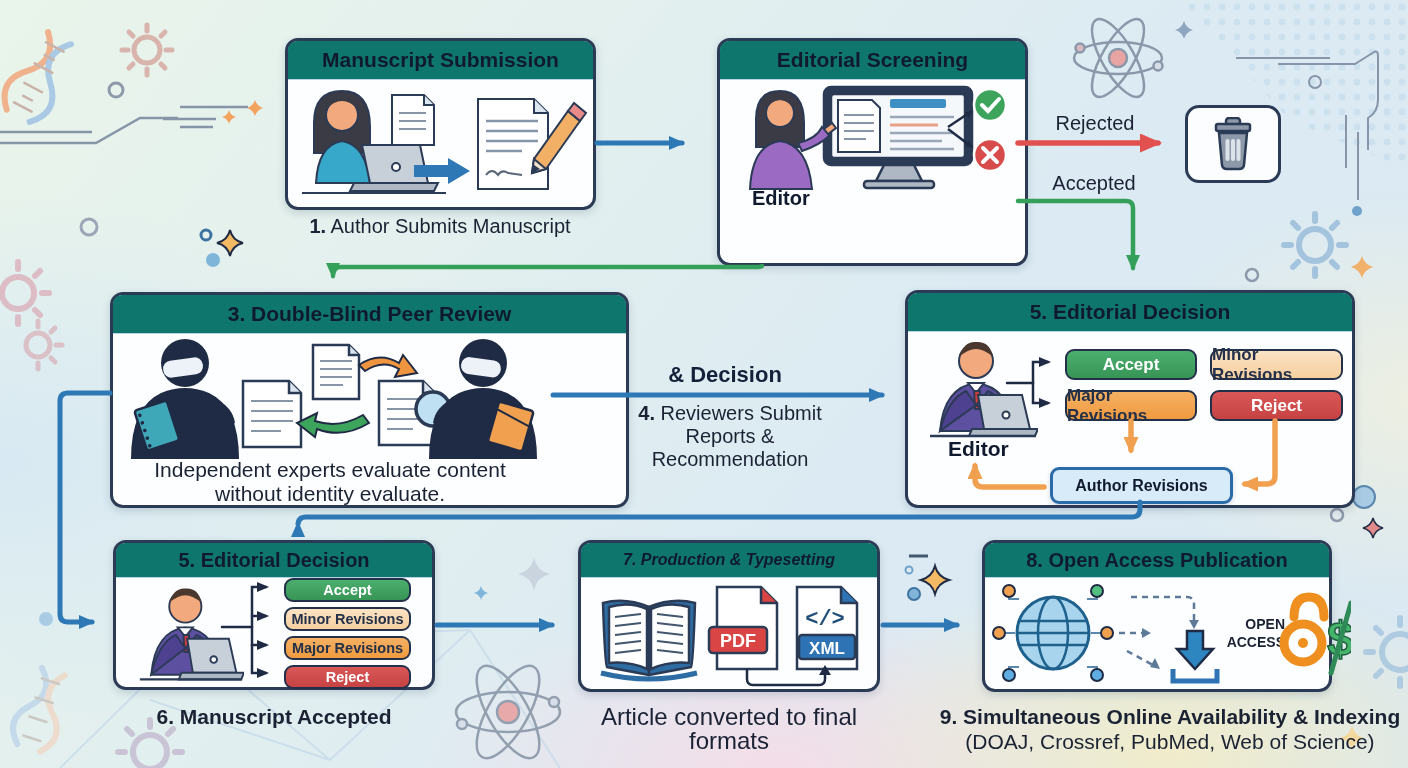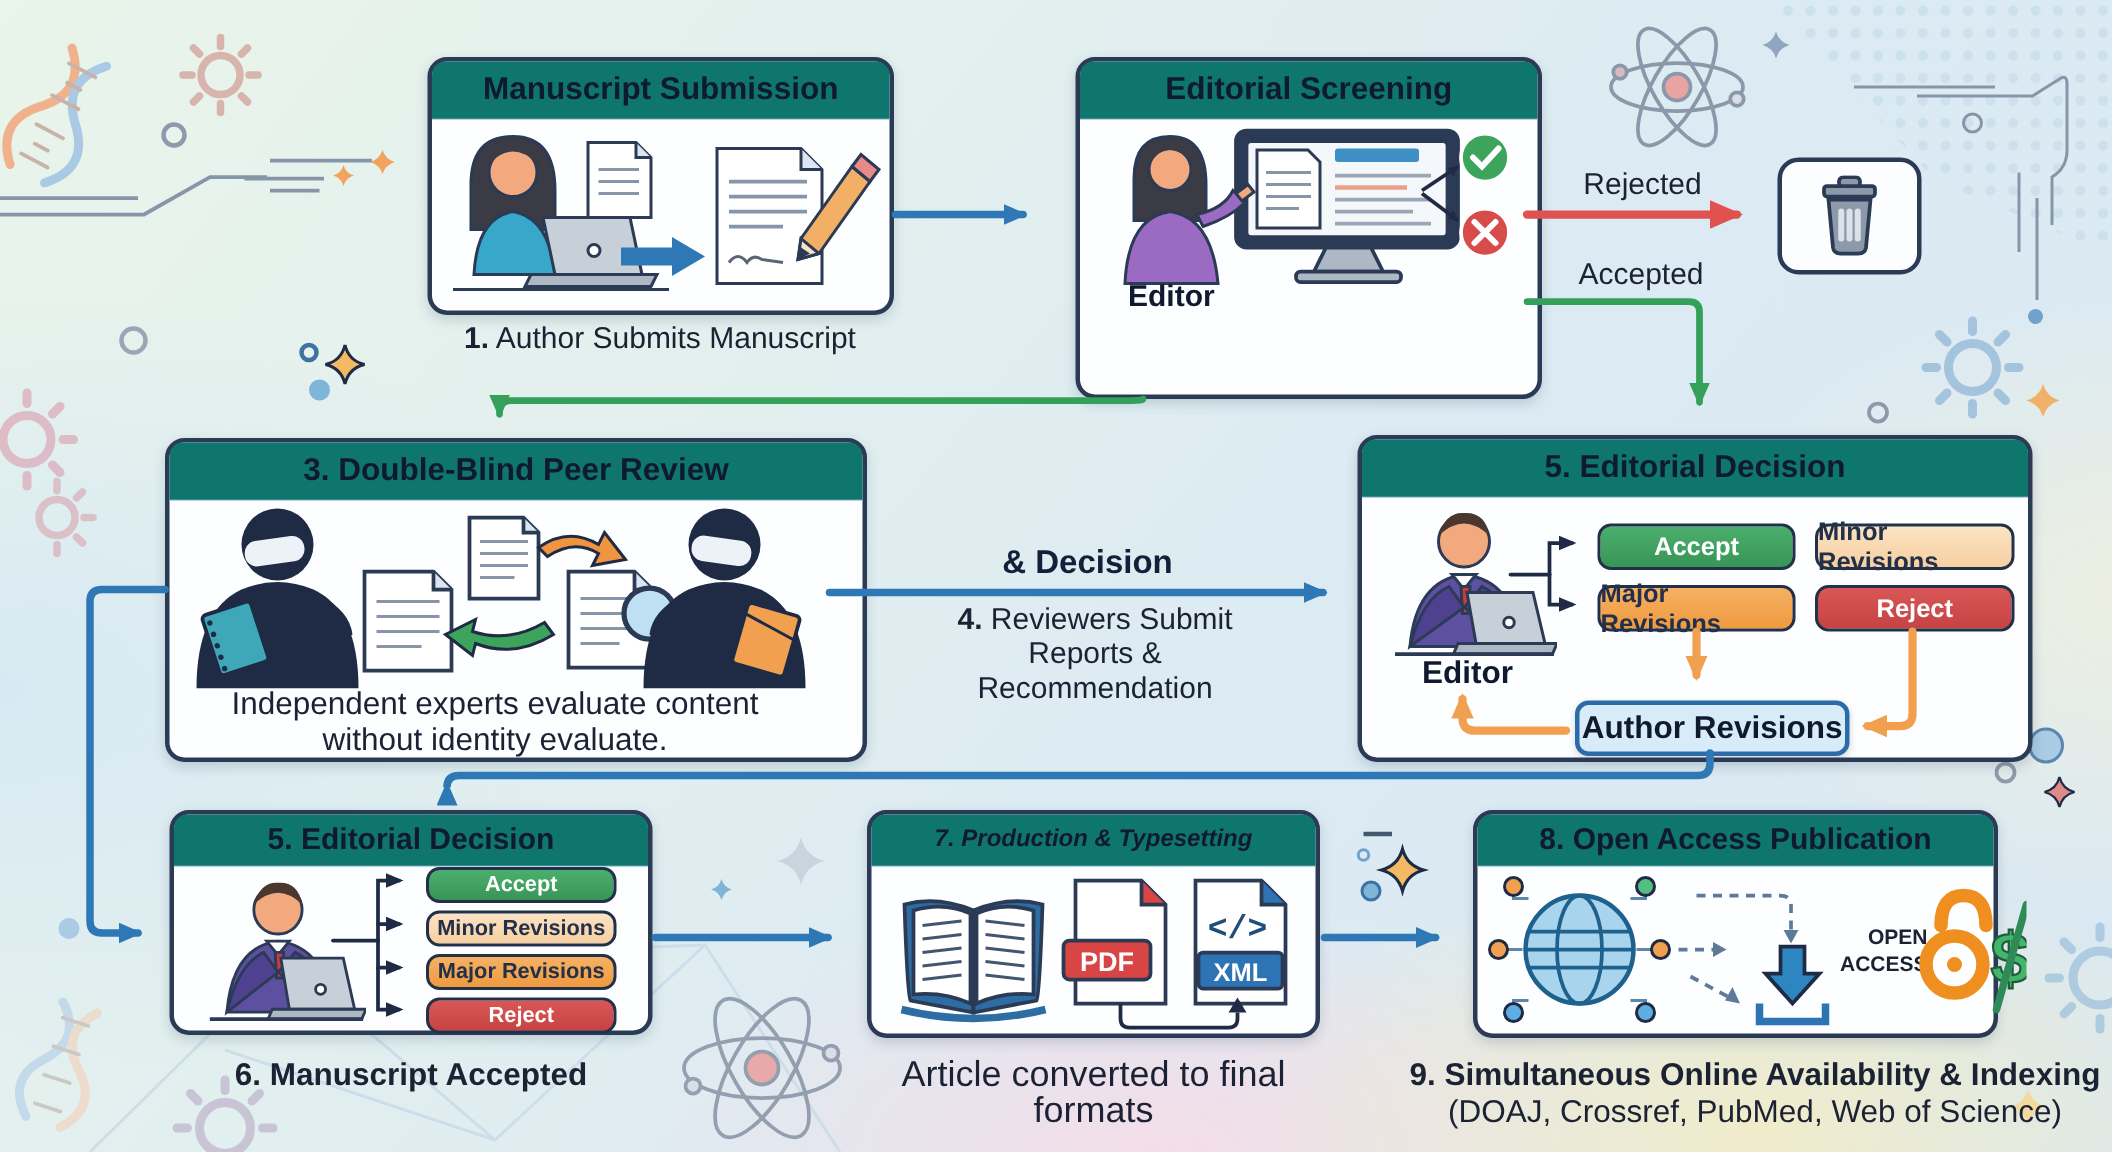--- a/index.html
+++ b/index.html
@@ -23,21 +23,21 @@
   .pill{position:absolute;border:2px solid #22304A;border-radius:9px;display:flex;align-items:center;
     justify-content:center;font-weight:bold;box-sizing:border-box;}
   .pill.green{background:linear-gradient(#4CAF6E,#379556);color:#fff;}
   .pill.peach{background:linear-gradient(#FBE3C4,#F6CFA0);color:#22304A;}
   .pill.orange{background:linear-gradient(#F6B163,#EF9A3F);color:#22304A;}
   .pill.red{background:linear-gradient(#D95757,#C74343);color:#fff;}
   .illus{position:absolute;}
   .editor-lbl{position:absolute;font-weight:bold;color:#101A2E;z-index:4;}
   .ar-box{position:absolute;background:#D8EBF9;border:3px solid #2B6CA8;border-radius:9px;
     display:flex;align-items:center;justify-content:center;font-weight:bold;color:#101A2E;
-    font-size:21px;z-index:5;box-sizing:border-box;box-shadow:0 2px 5px rgba(40,60,90,.2);}
+    font-size:16px;z-index:5;box-sizing:border-box;box-shadow:0 2px 5px rgba(40,60,90,.2);}
   .trash-box{position:absolute;z-index:3;background:#FBFDFE;border:3px solid #2B3A55;border-radius:14px;
     display:flex;align-items:center;justify-content:center;box-sizing:border-box;}
   .center-head{position:absolute;z-index:4;text-align:center;font-weight:bold;color:#13203A;
     font-size:22px;line-height:27px;}
   .center-sub{position:absolute;z-index:4;text-align:center;color:#1A2233;font-size:20px;line-height:23px;}
 </style>
 </head>
 <body>
 
 <div id="stage">
@@ -324,21 +324,21 @@
         <path d="M10,16 H38 L35,48 Q34.5,52 30,52 H18 Q13.5,52 13,48 Z" fill="#8D99A8"></path>
         <g fill="#DCE2EA" stroke="none">
           <rect x="16.5" y="22" width="4" height="22" rx="2"></rect>
           <rect x="22" y="22" width="4" height="22" rx="2"></rect>
           <rect x="27.5" y="22" width="4" height="22" rx="2"></rect>
         </g>
       </g>
     </svg>
   </div>
 
-  <div class="fbox" style="left:110px;top:292px;width:468px;height:216px;">
+  <div class="fbox" style="left:110px;top:292px;width:519px;height:216px;">
     <div class="hdr" style="height:38px;font-size:21px;">3. Double-Blind Peer Review</div>
     <svg class="illus" style="left:4px;top:42px;" width="430" height="122" viewBox="0 0 430 122">
 
       <g>
         <circle cx="68" cy="26" r="24" fill="#1F2B45"></circle>
         <path d="M14,122 Q14,70 44,56 Q68,46 92,56 Q122,70 122,122 Z" fill="#1F2B45"></path>
         <rect x="46" y="22" width="40" height="17" rx="8" fill="#EDF2F8" transform="rotate(-8 66 30)"></rect>
         <g transform="rotate(-18 38 86)">
           <rect x="22" y="68" width="34" height="42" rx="3" fill="#3FA8B8" stroke="#1F2B45" stroke-width="2.5"></rect>
           <g fill="#1F2B45">

